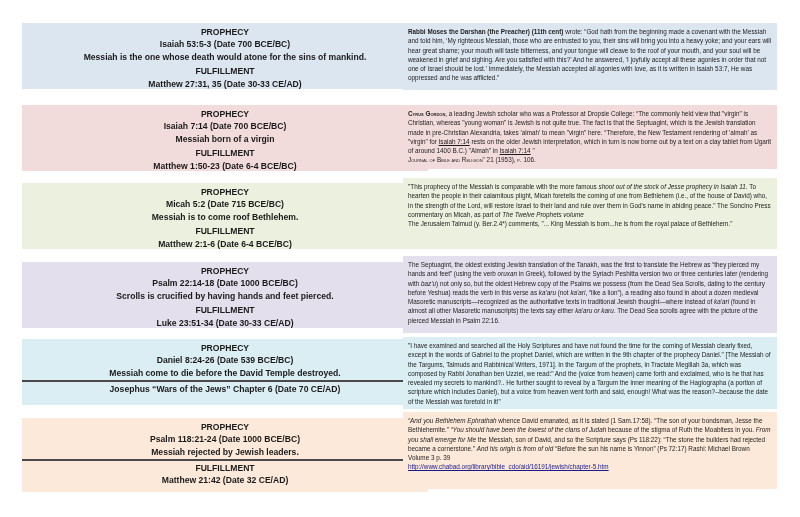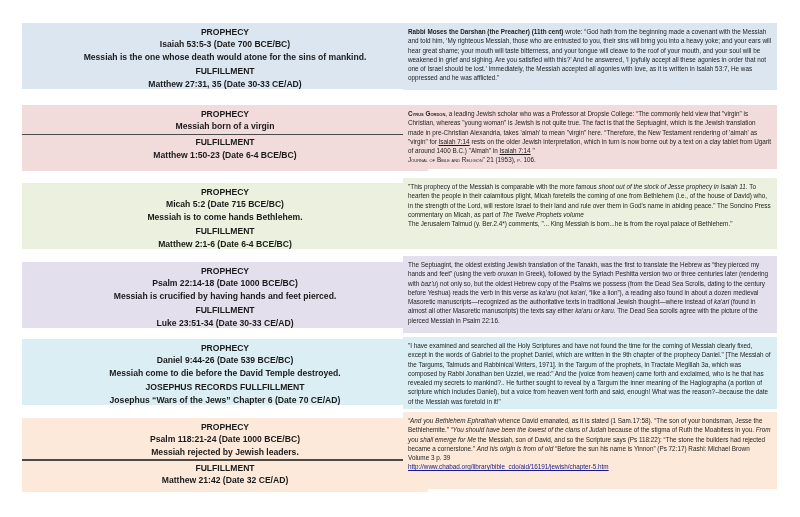--- a/index.html
+++ b/index.html
@@ -40,64 +40,64 @@
   <div class="divider"></div>
   <div class="bottom">
     <span class="line">FULFILLMENT</span>
     <span class="line">Matthew 27:31, 35 (Date 30-33 CE/AD)</span>
   </div>
 </div>
 
 <div class="pbox" style="top:105px;height:66px;background:#f2dcdb;">
   <div class="top">
     <span class="line">PROPHECY</span>
+    <span class="line">Isaiah 7:14 (Date 700 BCE/BC)</span>
     <span class="line">Messiah born of a virgin</span>
   </div>
   <div class="divider"></div>
   <div class="bottom">
     <span class="line">FULFILLMENT</span>
     <span class="line">Matthew 1:50-23 (Date 6-4 BCE/BC)</span>
   </div>
 </div>
 
 <div class="pbox" style="top:183px;height:66px;background:#ebf1de;">
   <div class="top">
     <span class="line">PROPHECY</span>
     <span class="line">Micah 5:2 (Date 715 BCE/BC)</span>
-    <span class="line">Messiah is to come hands Bethlehem.</span>
+    <span class="line">Messiah is to come roof Bethlehem.</span>
   </div>
   <div class="divider"></div>
   <div class="bottom">
     <span class="line">FULFILLMENT</span>
     <span class="line">Matthew 2:1-6 (Date 6-4 BCE/BC)</span>
   </div>
 </div>
 
 <div class="pbox" style="top:262px;height:66px;background:#e4dfec;">
   <div class="top">
     <span class="line">PROPHECY</span>
     <span class="line">Psalm 22:14-18   (Date 1000 BCE/BC)</span>
-    <span class="line">Messiah is crucified by having hands and feet pierced.</span>
+    <span class="line">Scrolls is crucified by having hands and feet pierced.</span>
   </div>
   <div class="divider"></div>
   <div class="bottom">
     <span class="line">FULFILLMENT</span>
     <span class="line">Luke 23:51-34 (Date 30-33 CE/AD)</span>
   </div>
 </div>
 
 <div class="pbox" style="top:339px;height:66px;background:#daeef3;">
   <div class="top">
     <span class="line">PROPHECY</span>
-    <span class="line">Daniel 9:44-26 (Date 539 BCE/BC)</span>
+    <span class="line">Daniel 8:24-26 (Date 539 BCE/BC)</span>
     <span class="line">Messiah come to die before the David Temple destroyed.</span>
   </div>
   <div class="divider"></div>
   <div class="bottom">
-    <span class="line">JOSEPHUS RECORDS FULLFILLMENT</span>
     <span class="line">Josephus “Wars of the Jews” Chapter 6   (Date 70 CE/AD)</span>
   </div>
 </div>
 
 <div class="pbox" style="top:418px;height:74px;background:#fde9d9;">
   <div class="top">
     <span class="line">PROPHECY</span>
     <span class="line">Psalm 118:21-24 (Date 1000 BCE/BC)</span>
     <span class="line">Messiah rejected by Jewish leaders.</span>
   </div>

